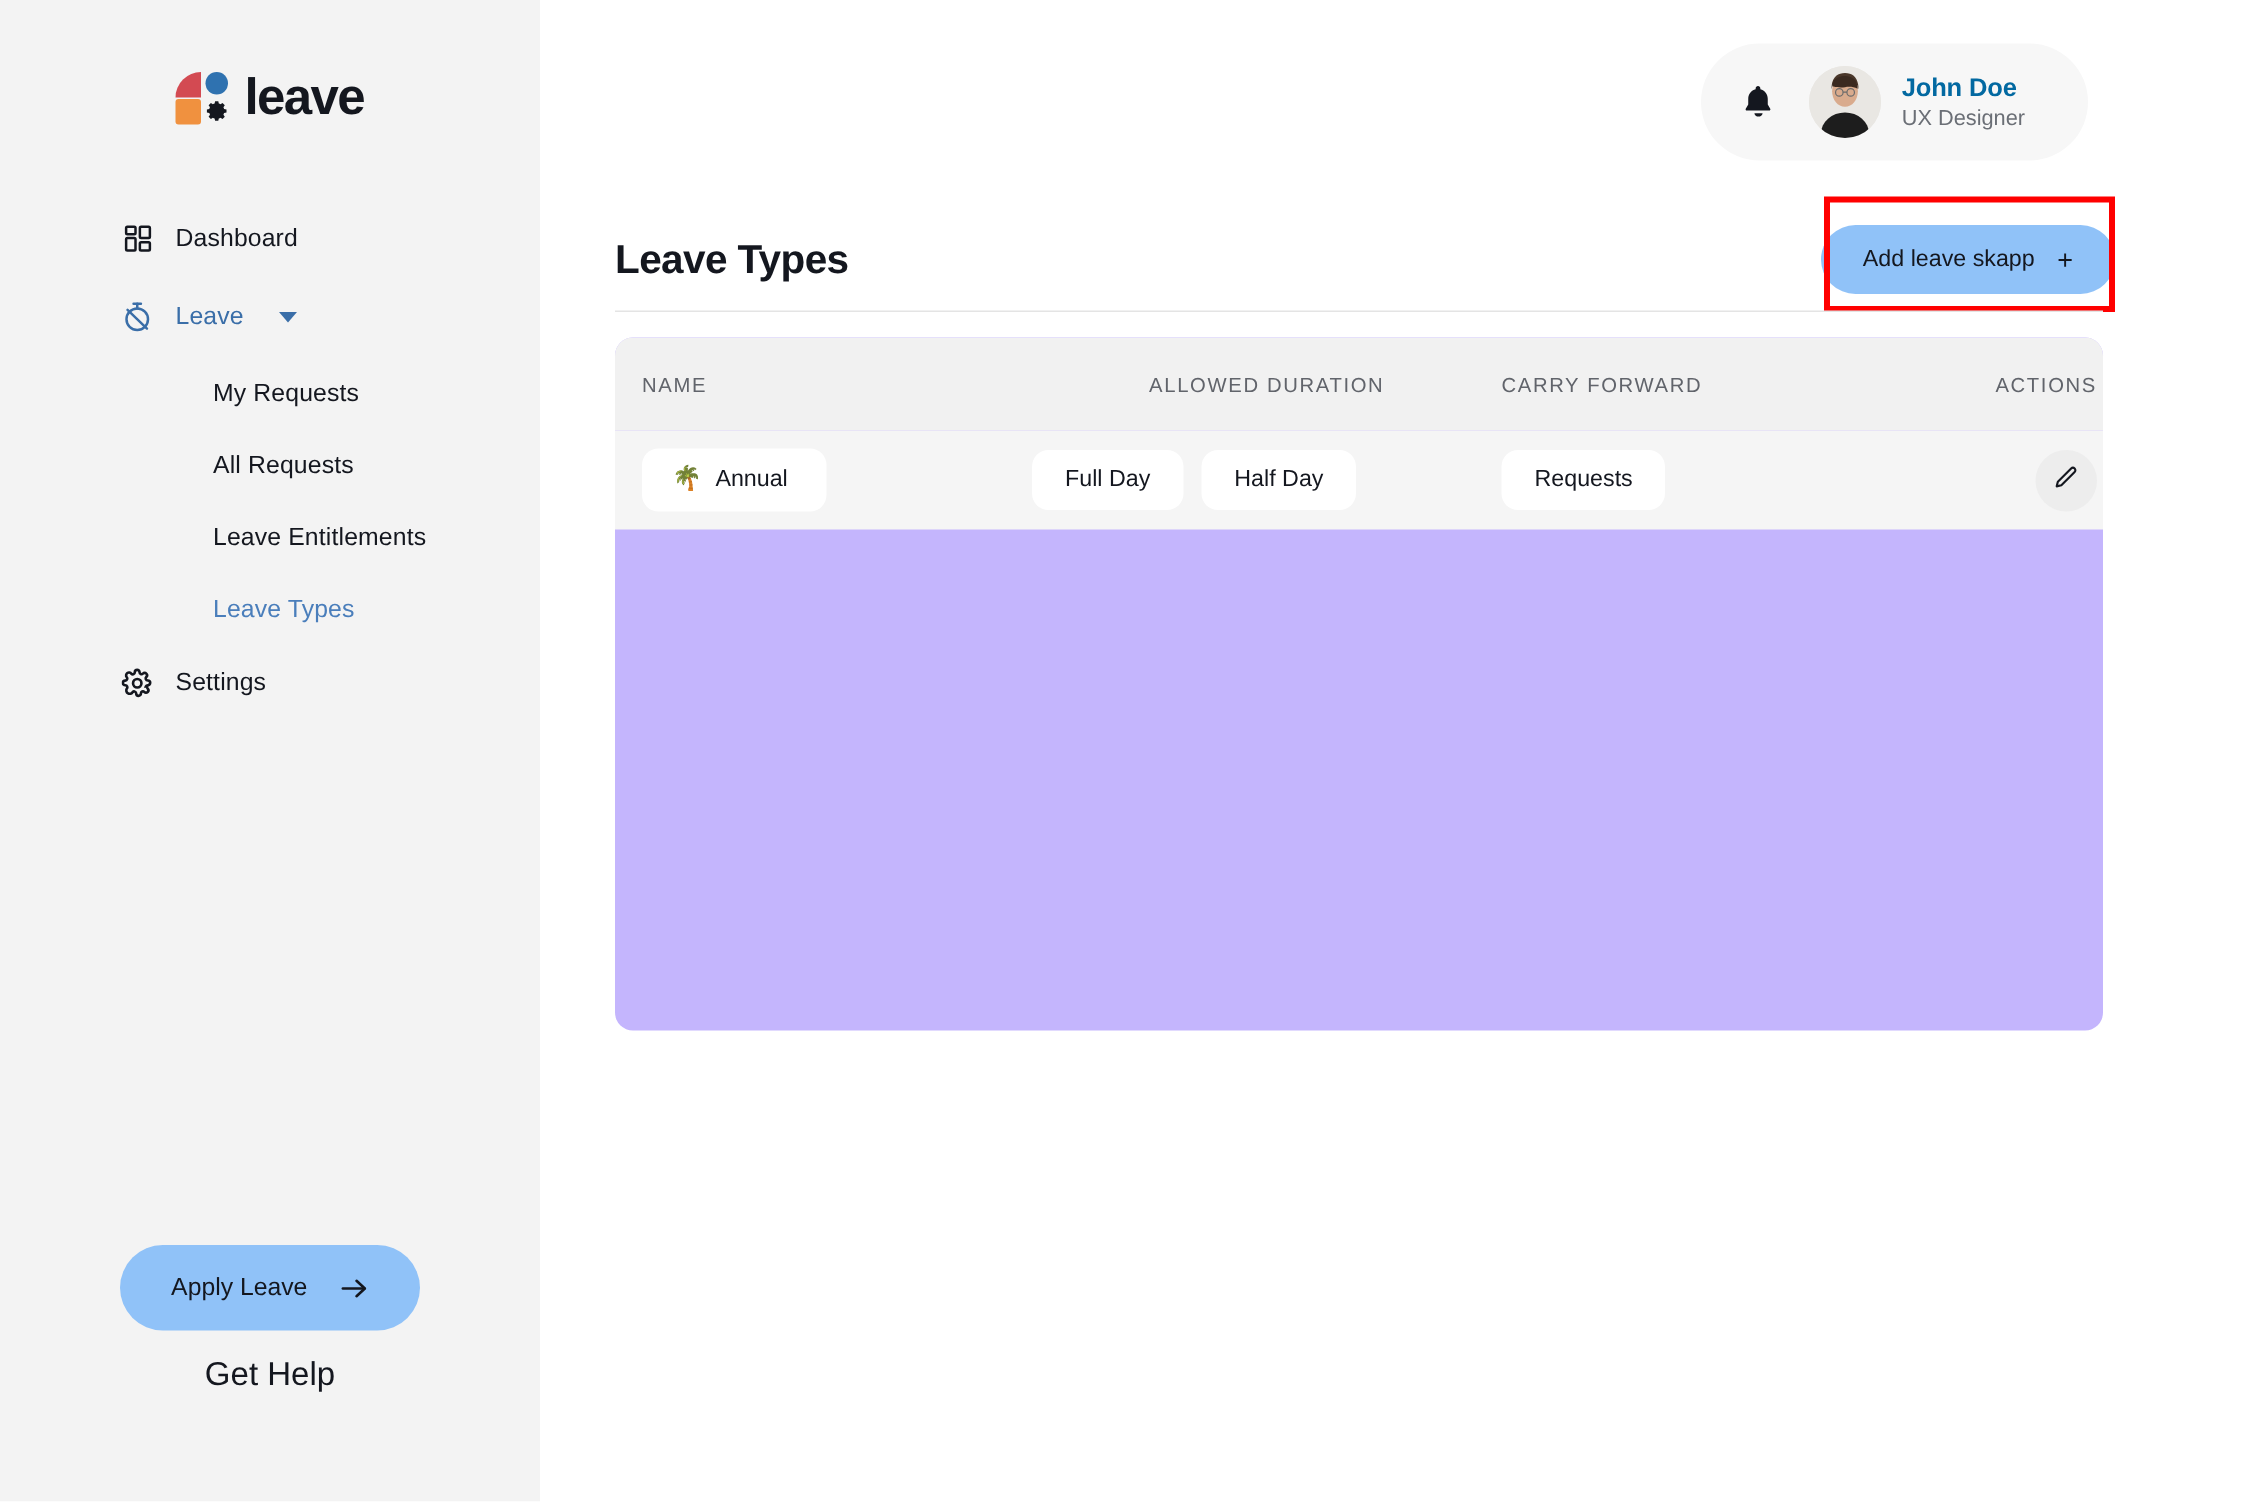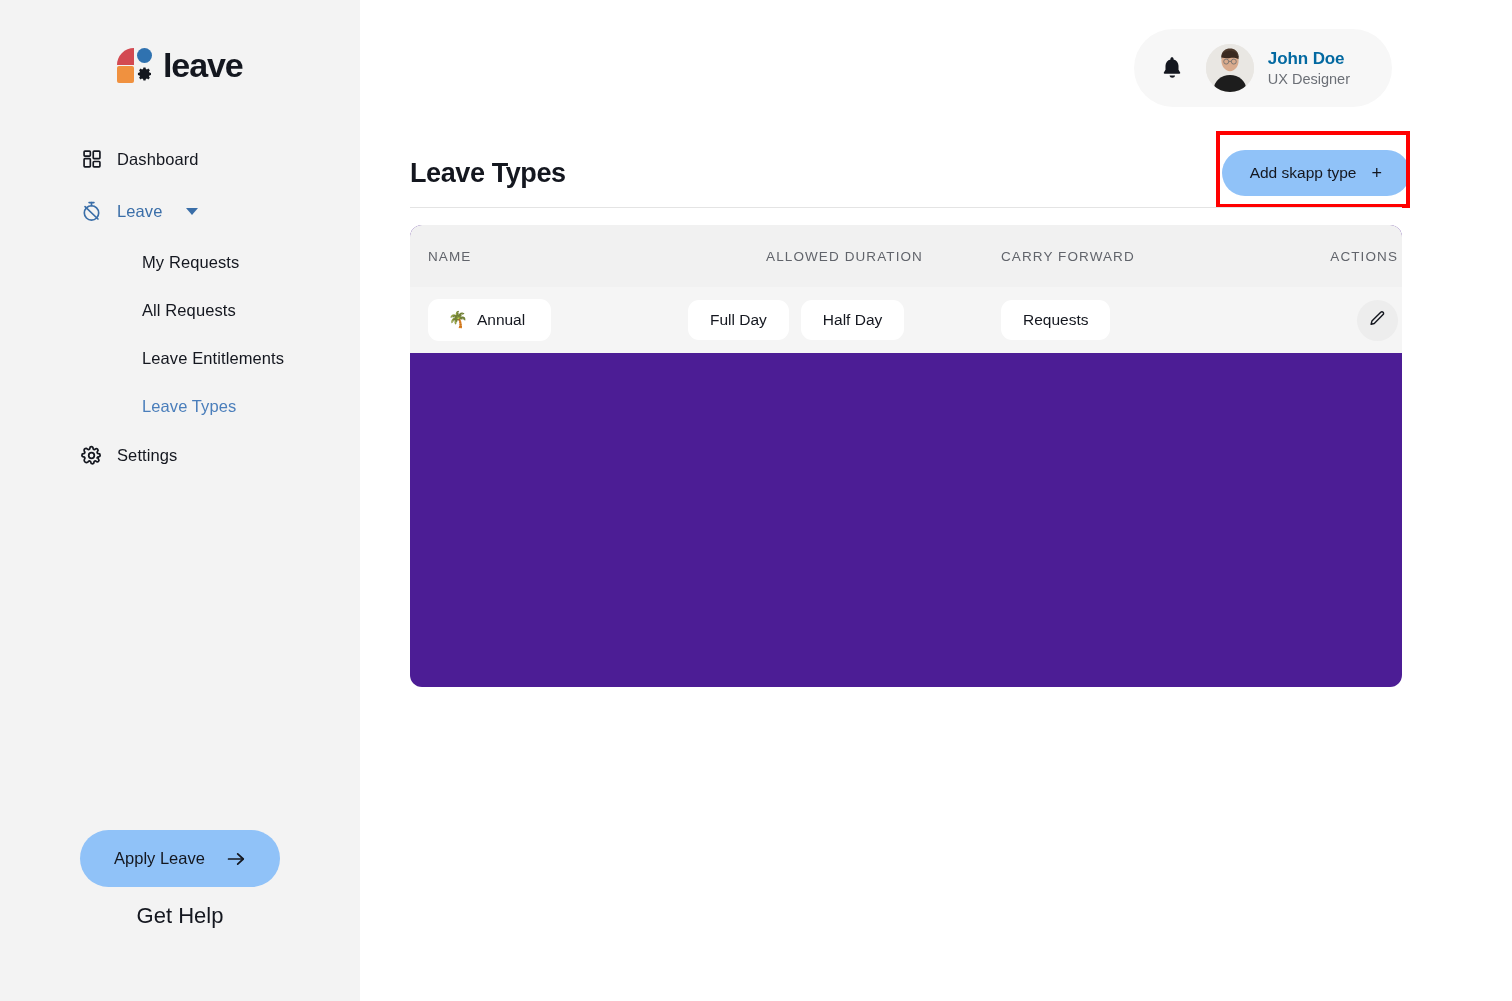--- a/index.html
+++ b/index.html
@@ -128,21 +128,21 @@
   }
 
   .divider {
     position: absolute; left: 50px; top: 207px; width: 992px; height: 1px;
     background: #e4e4e4;
   }
 
   .table-card {
     position: absolute; left: 50px; top: 225px;
     width: 992px; height: 462px;
-    background: #4c1d95; border-radius: 12px;
+    background: #c4b5fd; border-radius: 12px;
     overflow: hidden;
   }
   .table-head {
     height: 62px; background: #f1f1f1;
     display: flex; align-items: center;
   }
   .th {
     font-size: 13.5px; color: #61646b;
     letter-spacing: 1.1px; text-transform: uppercase;
   }
@@ -288,21 +288,21 @@
         <div class="user-meta">
           <div class="user-name">John Doe</div>
           <div class="user-role">UX Designer</div>
         </div>
       </div>
     </div>
 
     <div class="page-head">
       <h1 class="page-title">Leave Types</h1>
       <button class="add-btn">
-        <span>Add skapp type</span>
+        <span>Add leave skapp</span>
         <span class="plus-glyph">+</span>
       </button>
     </div>
 
     <div class="highlight-box"></div>
 
     <div class="divider"></div>
 
     <div class="table-card">
       <div class="table-head">

